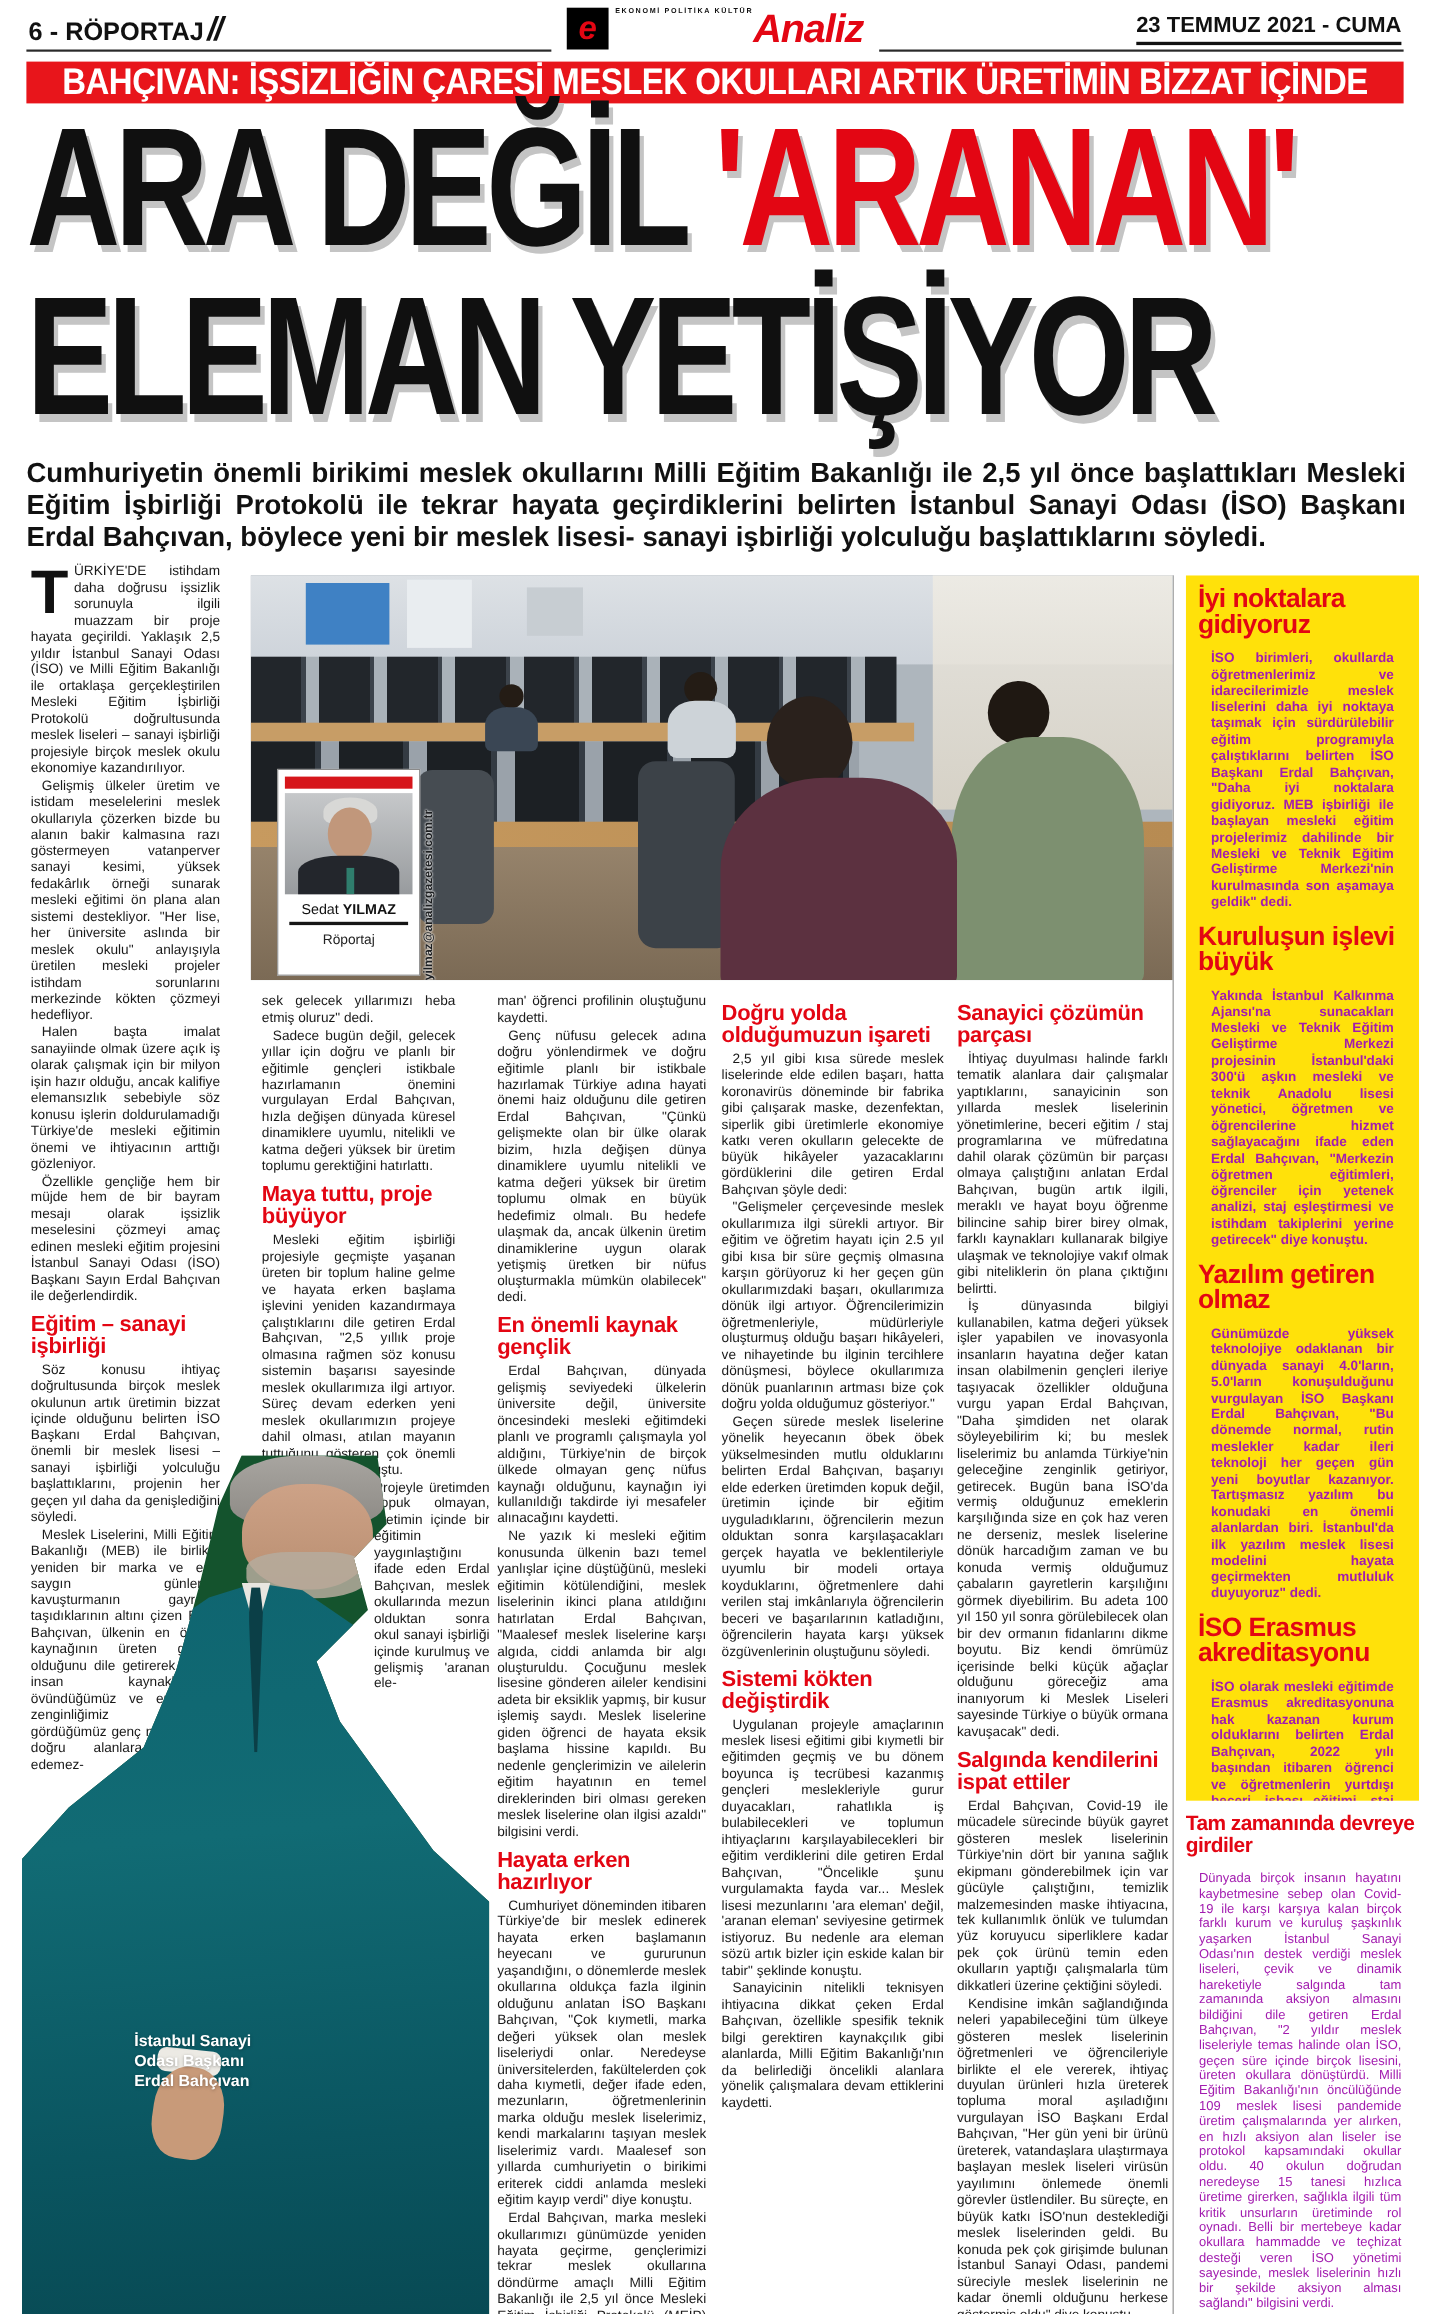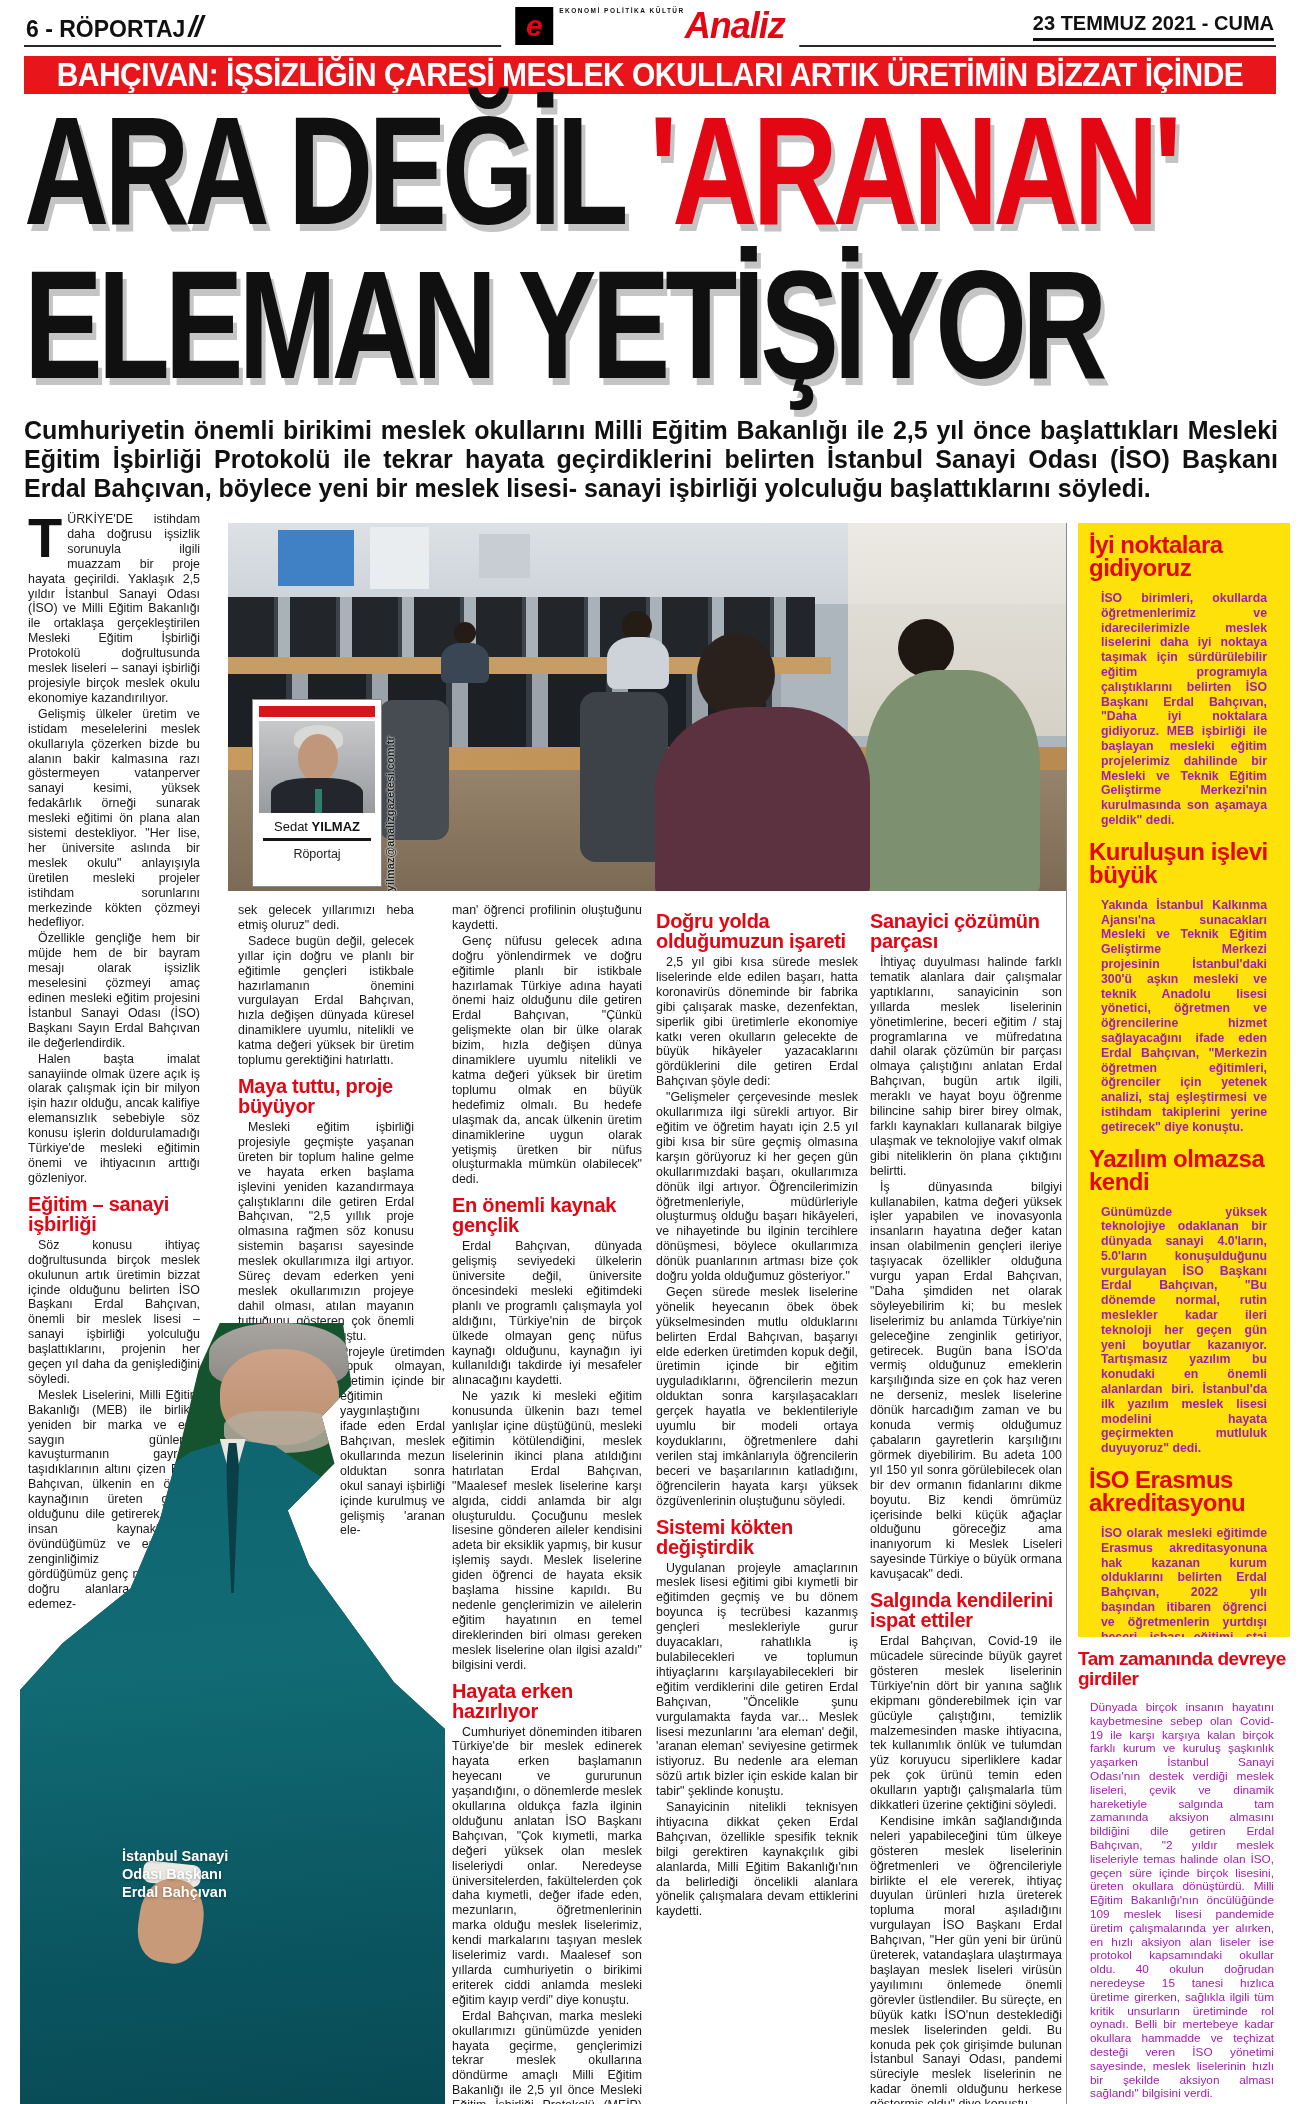--- a/index.html
+++ b/index.html
@@ -201,22 +201,22 @@
       </div>
       <div class="bc-rule"></div>
       <div class="bc-role">Röportaj</div>
     </div>
     <div class="v-email">sedat.yilmaz@analizgazetesi.com.tr</div>
   </div>
 
   <section class="col col1">
     <p><span class="dropcap">T</span><span>ÜRKİYE'DE istihdam daha doğrusu işsizlik sorunuyla ilgili muazzam bir proje hayata geçirildi. Yaklaşık 2,5 yıldır İstanbul Sanayi Odası (İSO) ve Milli Eğitim Bakanlığı ile ortaklaşa gerçekleştirilen Mesleki Eğitim İşbirliği Protokolü doğrultusunda meslek liseleri – sanayi işbirliği projesiyle birçok meslek okulu ekonomiye kazandırılıyor.</span></p>
     <p class="ind">Gelişmiş ülkeler üretim ve istidam meselelerini meslek okullarıyla çözerken bizde bu alanın bakir kalmasına razı göstermeyen vatanperver sanayi kesimi, yüksek fedakârlık örneği sunarak mesleki eğitimi ön plana alan sistemi destekliyor. "Her lise, her üniversite aslında bir meslek okulu" anlayışıyla üretilen mesleki projeler istihdam sorunlarını merkezinde kökten çözmeyi hedefliyor.</p>
+    <p class="ind">Halen başta imalat sanayiinde olmak üzere açık iş olarak çalışmak için bir milyon işin hazır olduğu, ancak kalifiye elemansızlık sebebiyle söz konusu işlerin doldurulamadığı Türkiye'de mesleki eğitimin önemi ve ihtiyacının arttığı gözleniyor.</p>
     <p class="ind">Özellikle gençliğe hem bir müjde hem de bir bayram mesajı olarak işsizlik meselesini çözmeyi amaç edinen mesleki eğitim projesini İstanbul Sanayi Odası (İSO) Başkanı Sayın Erdal Bahçıvan ile değerlendirdik.</p>
-    <p class="ind">Halen başta imalat sanayiinde olmak üzere açık iş olarak çalışmak için bir milyon işin hazır olduğu, ancak kalifiye elemansızlık sebebiyle söz konusu işlerin doldurulamadığı Türkiye'de mesleki eğitimin önemi ve ihtiyacının arttığı gözleniyor.</p>
     <h4 class="colhead">Eğitim – sanayi işbirliği</h4>
     <p class="ind">Söz konusu ihtiyaç doğrultusunda birçok meslek okulunun artık üretimin bizzat içinde olduğunu belirten İSO Başkanı Erdal Bahçıvan, önemli bir meslek lisesi – sanayi işbirliği yolculuğu başlattıklarını, projenin her geçen yıl daha da genişlediğini söyledi.</p>
     <p class="ind">Meslek Liselerini, Milli Eğitim Bakanlığı (MEB) ile birlikte yeniden bir marka ve eski saygın günlerine kavuşturmanın gayretini taşıdıklarının altını çizen Erdal Bahçıvan, ülkenin en önemli kaynağının üreten gençlik olduğunu dile getirerek, "Eğer insan kaynaklarımızı, övündüğümüz ve en büyük zenginliğimiz olarak gördüğümüz genç nüfusumuzu doğru alanlara kanalize edemez-</p>
   </section>
 
   <section class="col col2">
     <div class="main-w">
       <p>sek gelecek yıllarımızı heba etmiş oluruz" dedi.</p>
       <p class="ind">Sadece bugün değil, gelecek yıllar için doğru ve planlı bir eğitimle gençleri istikbale hazırlamanın önemini vurgulayan Erdal Bahçıvan, hızla değişen dünyada küresel dinamiklere uyumlu, nitelikli ve katma değeri yüksek bir üretim toplumu gerektiğini hatırlattı.</p>
       <h4 class="colhead">Maya tuttu, proje büyüyor</h4>
@@ -273,21 +273,21 @@
   </div>
 
   <div class="vrule"></div>
 
   <aside class="sidebar">
     <div class="sb-yellow">
       <h3 class="sb-h">İyi noktalara gidiyoruz</h3>
       <p class="sb-p">İSO birimleri, okullarda öğretmenlerimiz ve idarecilerimizle meslek liselerini daha iyi noktaya taşımak için sürdürülebilir eğitim programıyla çalıştıklarını belirten İSO Başkanı Erdal Bahçıvan, "Daha iyi noktalara gidiyoruz. MEB işbirliği ile başlayan mesleki eğitim projelerimiz dahilinde bir Mesleki ve Teknik Eğitim Geliştirme Merkezi'nin kurulmasında son aşamaya geldik" dedi.</p>
       <h3 class="sb-h">Kuruluşun işlevi büyük</h3>
       <p class="sb-p">Yakında İstanbul Kalkınma Ajansı'na sunacakları Mesleki ve Teknik Eğitim Geliştirme Merkezi projesinin İstanbul'daki 300'ü aşkın mesleki ve teknik Anadolu lisesi yönetici, öğretmen ve öğrencilerine hizmet sağlayacağını ifade eden Erdal Bahçıvan, "Merkezin öğretmen eğitimleri, öğrenciler için yetenek analizi, staj eşleştirmesi ve istihdam takiplerini yerine getirecek" diye konuştu.</p>
-      <h3 class="sb-h">Yazılım olmazsa kendi</h3>
+      <h3 class="sb-h">Yazılım getiren olmaz</h3>
       <p class="sb-p">Günümüzde yüksek teknolojiye odaklanan bir dünyada sanayi 4.0'ların, 5.0'ların konuşulduğunu vurgulayan İSO Başkanı Erdal Bahçıvan, "Bu dönemde normal, rutin meslekler kadar ileri teknoloji her geçen gün yeni boyutlar kazanıyor. Tartışmasız yazılım bu konudaki en önemli alanlardan biri. İstanbul'da ilk yazılım meslek lisesi modelini hayata geçirmekten mutluluk duyuyoruz" dedi.</p>
       <h3 class="sb-h">İSO Erasmus akreditasyonu</h3>
       <p class="sb-p">İSO olarak mesleki eğitimde Erasmus akreditasyonuna hak kazanan kurum olduklarını belirten Erdal Bahçıvan, 2022 yılı başından itibaren öğrenci ve öğretmenlerin yurtdışı beceri, işbaşı eğitimi, staj ve kurslara katılımlarının sağlanacağını bildirdi. Bahçıvan ayrıca İSO Sınav ve Belgelendirme Merkezi projesiyle meslek standartları ve ulusal yeterliliklerin geliştirilmesini desteklediklerini kaydetti.</p>
     </div>
     <div class="sb-sec5">
       <h3 class="sb-h sb-h5">Tam zamanında devreye girdiler</h3>
       <p class="sb-p sb-p5">Dünyada birçok insanın hayatını kaybetmesine sebep olan Covid-19 ile karşı karşıya kalan birçok farklı kurum ve kuruluş şaşkınlık yaşarken İstanbul Sanayi Odası'nın destek verdiği meslek liseleri, çevik ve dinamik hareketiyle salgında tam zamanında aksiyon almasını bildiğini dile getiren Erdal Bahçıvan, "2 yıldır meslek liseleriyle temas halinde olan İSO, geçen süre içinde birçok lisesini, üreten okullara dönüştürdü. Milli Eğitim Bakanlığı'nın öncülüğünde 109 meslek lisesi pandemide üretim çalışmalarında yer alırken, en hızlı aksiyon alan liseler ise protokol kapsamındaki okullar oldu. 40 okulun doğrudan neredeyse 15 tanesi hızlıca üretime girerken, sağlıkla ilgili tüm kritik unsurların üretiminde rol oynadı. Belli bir mertebeye kadar okullara hammadde ve teçhizat desteği veren İSO yönetimi sayesinde, meslek liselerinin hızlı bir şekilde aksiyon alması sağlandı" bilgisini verdi.</p>
     </div>
   </aside>
 

